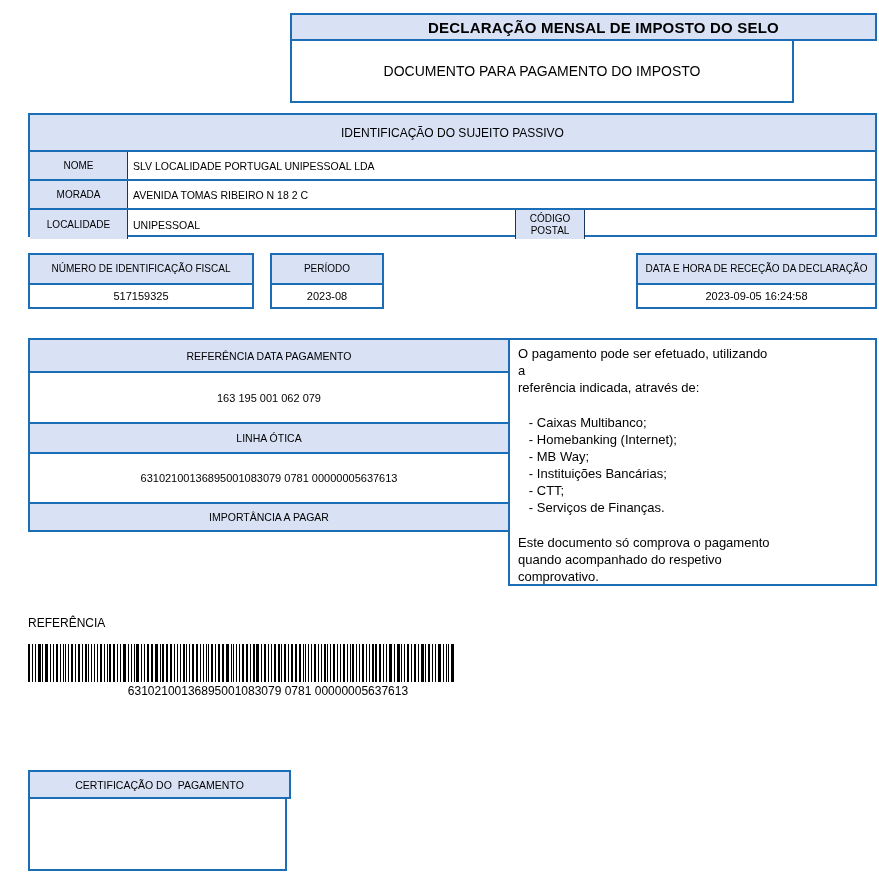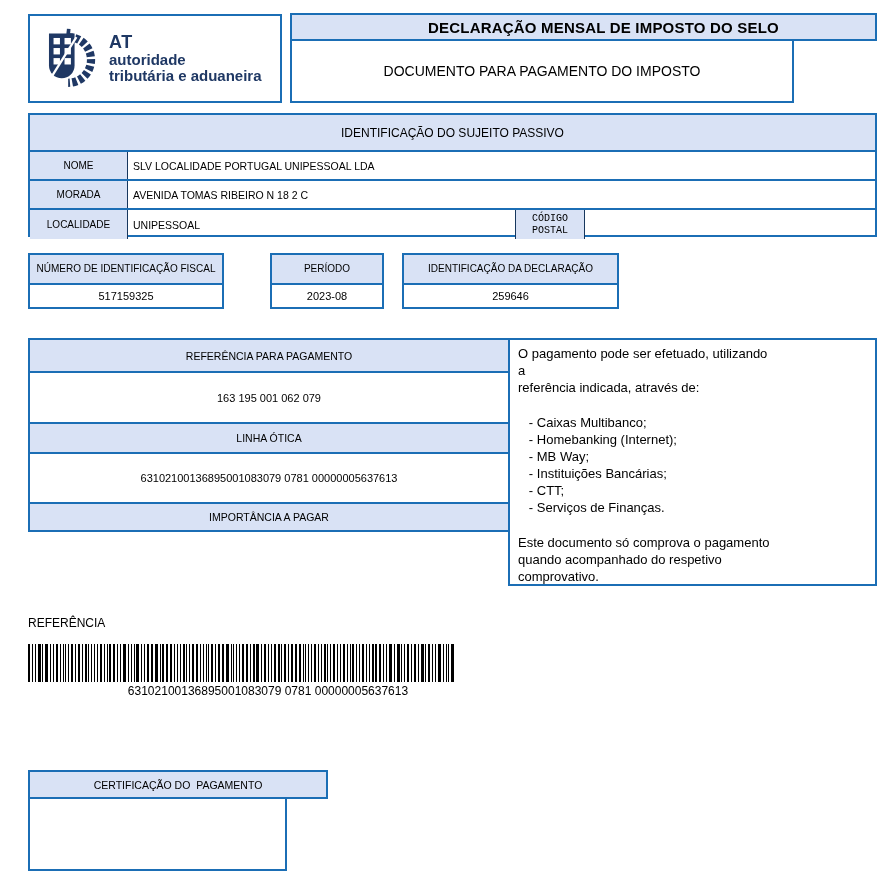--- a/index.html
+++ b/index.html
@@ -53,21 +53,21 @@
     width: 98px; flex: 0 0 98px; background: var(--fill-blue);
     border-right: 1px solid #17375e; font-size: 10px;
   }
   .ident-value {
     flex: 1; display: flex; align-items: center; padding-left: 5px;
     font-size: 10.5px;
   }
   .cp-label {
     flex: 0 0 70px; width: 70px; background: var(--fill-blue);
     border-left: 1px solid #17375e; border-right: 1px solid #17375e;
-    font-size: 10px; text-align: center; line-height: 1.15; font-family: Liberation Mono, monospace;
+    font-size: 10px; text-align: center; line-height: 1.15;
   }
   .cp-value { flex: 0 0 292px; display: flex; align-items: center; padding-left: 8px; font-size: 10.5px; }
   .ident-value.loc { flex: 0 0 387px; }
 
   
   .sbox { top: 253px; }
   .sbox-label {
     height: 32px; border: 2px solid var(--border-blue); background: var(--fill-blue);
     font-size: 10px; text-align: center; line-height: 1.25; padding: 0 4px;
   }
@@ -101,53 +101,34 @@
     display: flex; justify-content: space-between; align-items: stretch;
   }
   .barcode span { background: #000; flex: 0 0 auto; height: 100%; }
   .barcode-text {
     left: 28px; top: 684px; width: 428px; text-align: center;
     padding-left: 52px; font-size: 12px;
   }
 
   
   .cert-label {
-    left: 28px; top: 770px; width: 300px; height: 29px;
+    left: 28px; top: 770px; width: 263px; height: 29px;
     border: 2px solid var(--border-blue); background: var(--fill-blue);
     font-size: 10.5px; white-space: pre;
   }
   .cert-box {
     left: 28px; top: 797px; width: 259px; height: 74px;
     border: 2px solid var(--border-blue); background: #fff;
   }
 </style>
 </head>
 <body>
 
 <div class="page">
 
-  <div class="abs bordered logo-box">
-    <svg width="64" height="66" viewBox="0 0 70 66" aria-hidden="true">
-      <rect x="31" y="0" width="4" height="12" fill="#1f3864" transform="rotate(6 33 6)"></rect>
-      <path d="M33 9 A 25 25 0 0 1 33 59" fill="none" stroke="#1f3864" stroke-width="9" stroke-dasharray="5 2.6"></path>
-      <path d="M12 5 h28 v35 a14 14 0 0 1 -28 0 z" fill="#1f3864"></path>
-      <rect x="17" y="10" width="7" height="7" fill="#fff"></rect>
-      <rect x="29" y="10" width="7" height="7" fill="#fff"></rect>
-      <rect x="17" y="21" width="7" height="7" fill="#fff"></rect>
-      <rect x="29" y="21" width="7" height="7" fill="#fff"></rect>
-      <rect x="17" y="32" width="7" height="7" fill="#fff"></rect>
-      <rect x="29" y="32" width="7" height="7" fill="#fff"></rect>
-      <rect x="2" y="30" width="52" height="2.5" fill="#fff" transform="rotate(-58 28 31)"></rect>
-    </svg>
-    <div class="logo-text">
-      <div class="at">AT</div>
-      <div class="l1">autoridade</div>
-      <div class="l2">tributária e aduaneira</div>
-    </div>
-  </div>
 
   <div class="abs bordered fill fc title-main">DECLARAÇÃO MENSAL DE IMPOSTO DO SELO</div>
   <div class="abs bordered fc title-sub">DOCUMENTO PARA PAGAMENTO DO IMPOSTO</div>
 
   <div class="abs bordered ident">
     <div class="fc ident-title">IDENTIFICAÇÃO DO SUJEITO PASSIVO</div>
     <div class="ident-row">
       <div class="fc ident-label">NOME</div>
       <div class="ident-value">SLV LOCALIDADE PORTUGAL UNIPESSOAL LDA</div>
     </div>
@@ -155,35 +136,35 @@
       <div class="fc ident-label">MORADA</div>
       <div class="ident-value">AVENIDA TOMAS RIBEIRO N 18 2 C</div>
     </div>
     <div class="ident-row">
       <div class="fc ident-label">LOCALIDADE</div>
       <div class="ident-value loc">UNIPESSOAL</div>
       <div class="fc cp-label">CÓDIGO POSTAL</div>
     </div>
   </div>
 
-  <div class="abs sbox" style="left:28px;width:196px;">
+  <div class="abs sbox" style="left:28px;width:226px;">
     <div class="fc sbox-label">NÚMERO DE IDENTIFICAÇÃO FISCAL</div>
     <div class="fc sbox-value">517159325</div>
   </div>
   <div class="abs sbox" style="left:270px;width:114px;">
     <div class="fc sbox-label">PERÍODO</div>
     <div class="fc sbox-value">2023-08</div>
   </div>
-  <div class="abs sbox" style="left:402px;width:217px;">
-    <div class="fc sbox-label">IDENTIFICAÇÃO DA DECLARAÇÃO</div>
-    <div class="fc sbox-value">259646</div>
+  <div class="abs sbox" style="left:636px;width:241px;">
+    <div class="fc sbox-label">DATA E HORA DE RECEÇÃO DA DECLARAÇÃO</div>
+    <div class="fc sbox-value">2023-09-05 16:24:58</div>
   </div>
 
   <div class="abs pay-table">
-    <div class="fc ph h-ref">REFERÊNCIA PARA PAGAMENTO</div>
+    <div class="fc ph h-ref">REFERÊNCIA DATA PAGAMENTO</div>
     <div class="fc pv v-ref">163 195 001 062 079</div>
     <div class="fc ph h-opt">LINHA ÓTICA</div>
     <div class="fc pv v-opt">63102100136895001083079 0781 00000005637613</div>
     <div class="fc ph h-amt">IMPORTÂNCIA A PAGAR</div>
   </div>
   <div class="abs bordered info-box">O pagamento pode ser efetuado, utilizando
 a
 referência indicada, através de:
 
    - Caixas Multibanco;

